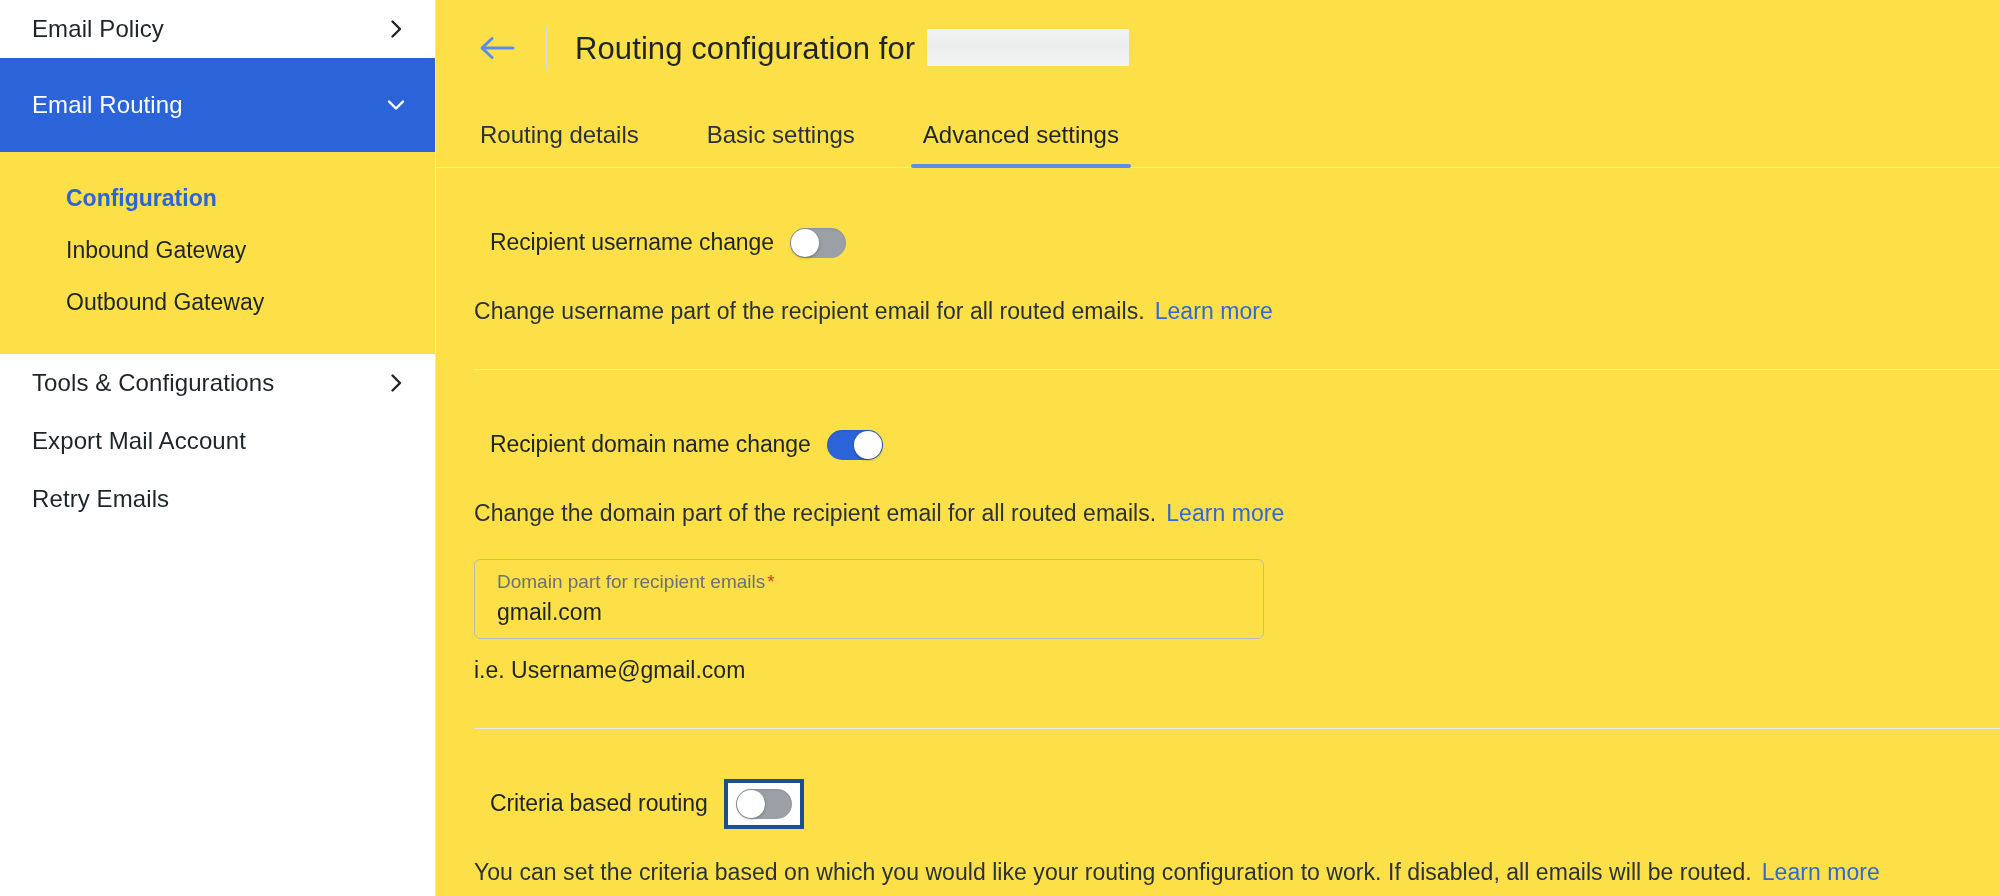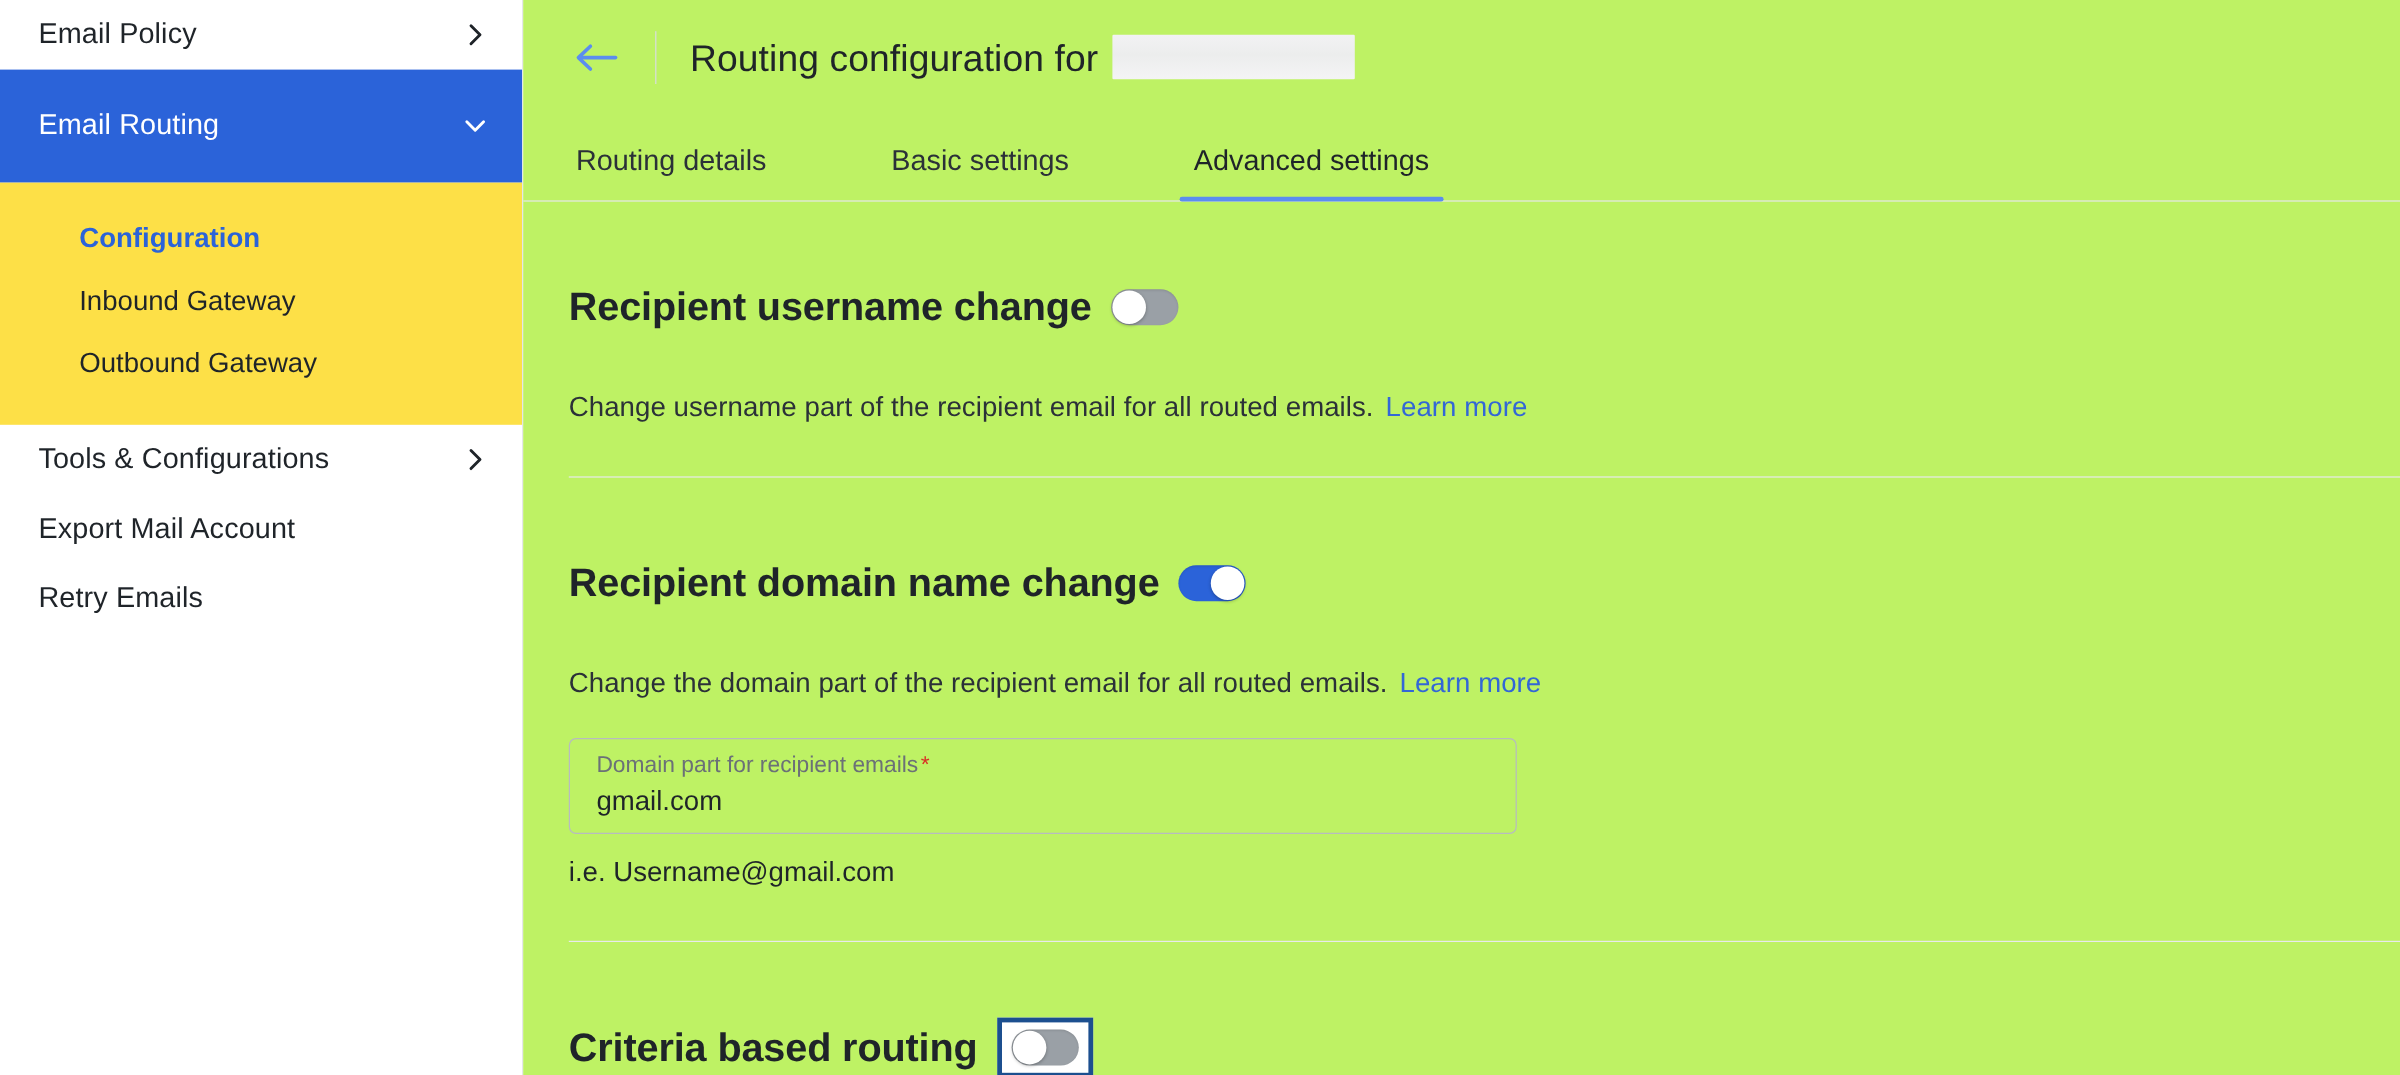--- a/index.html
+++ b/index.html
@@ -79,21 +79,21 @@
     font-weight: bold;
   }
 
   .nav-rest .nav-item { height: 58px; }
 
   
   .main {
     position: relative;
     flex: 1 1 auto;
     height: 896px;
-    background: #bef264;
+    background: #fde047;
     overflow: hidden;
   }
 
   .page-header {
     height: 95px;
     display: flex;
     align-items: center;
     padding-left: 38px;
   }
   .back-arrow {
@@ -129,21 +129,20 @@
     border-radius: 1px;
   }
 
   .tabs {
     position: relative;
     display: flex;
     align-items: flex-end;
     height: 73px;
     padding-left: 38px;
     border-bottom: 1px solid #e6e8ea;
-    gap: 36px;
   }
   .tab {
     position: relative;
     font-size: 24px;
     color: #2b3138;
     padding: 0 6px 18px 6px;
     margin-right: 56px;
     cursor: pointer;
     white-space: nowrap;
   }
@@ -165,25 +164,26 @@
 
   .section {
     padding-top: 42px;
   }
   .section-head {
     display: flex;
     align-items: center;
     gap: 16px;
   }
   .section-title {
-    font-size: 33px;
-    font-weight: bold;
+    font-size: 23px;
+    font-weight: normal;
     color: #1f2429;
     letter-spacing: -0.1px;
     white-space: nowrap;
+    margin-left: 16px;
   }
   .section-desc {
     font-size: 23px;
     color: #2b3138;
     letter-spacing: 0.05px;
   }
   .learn {
     color: #3367d6;
     cursor: pointer;
     margin-left: 10px;

